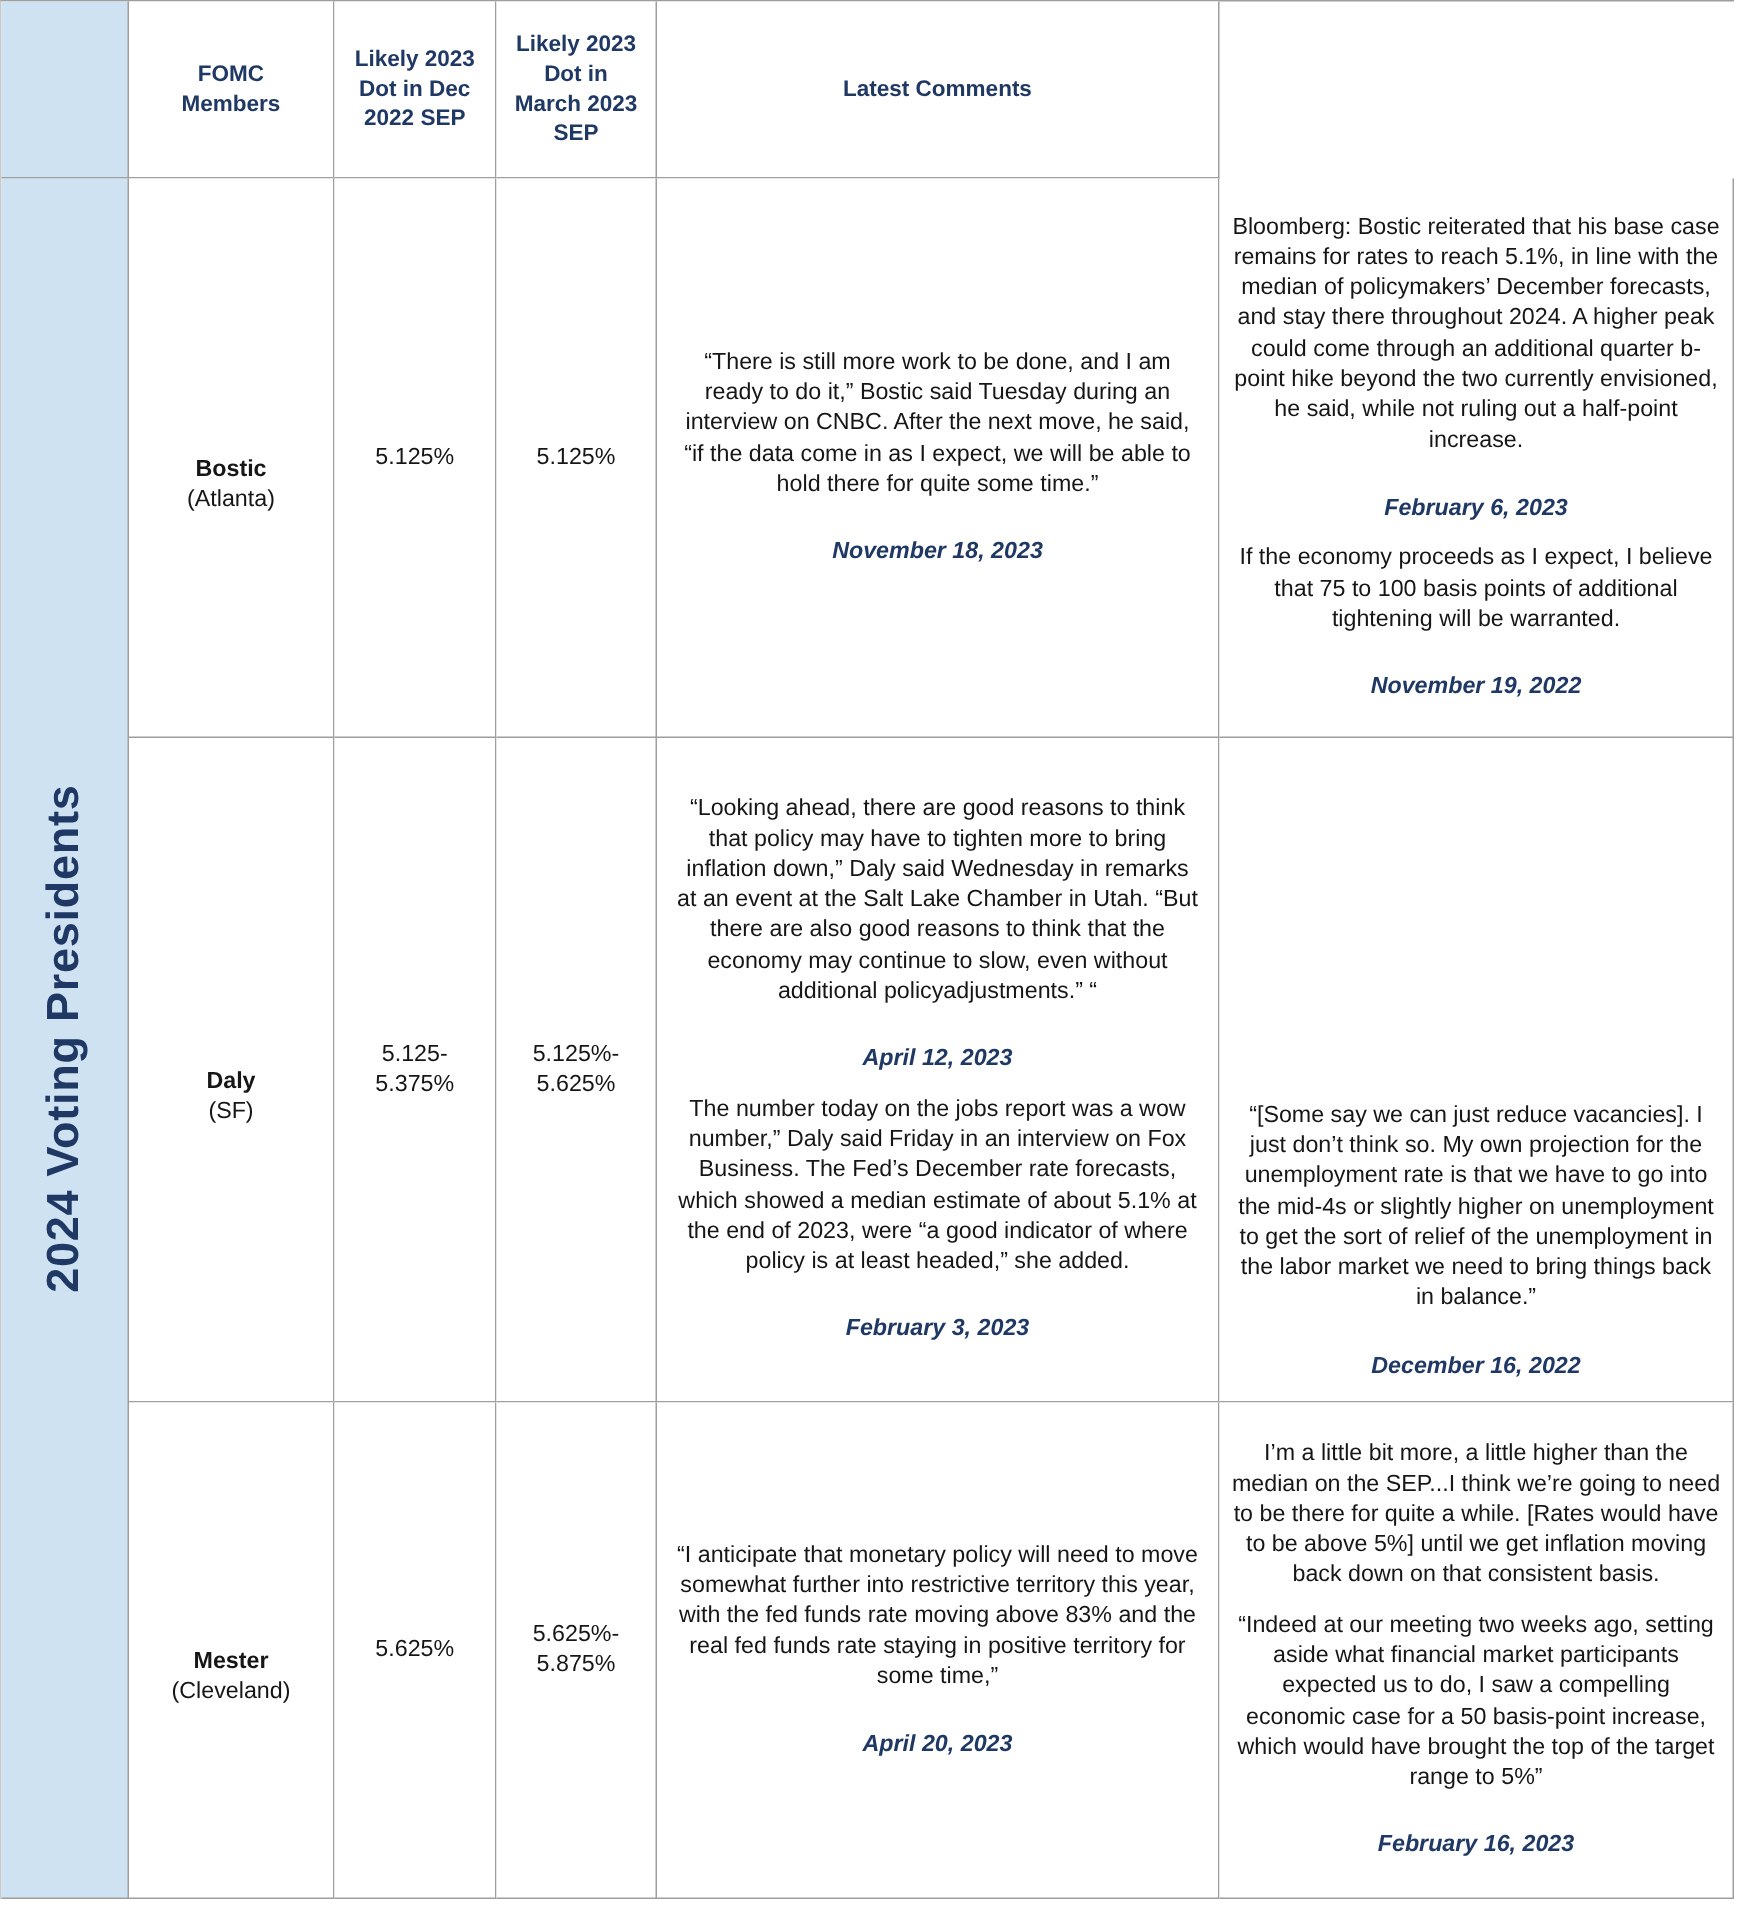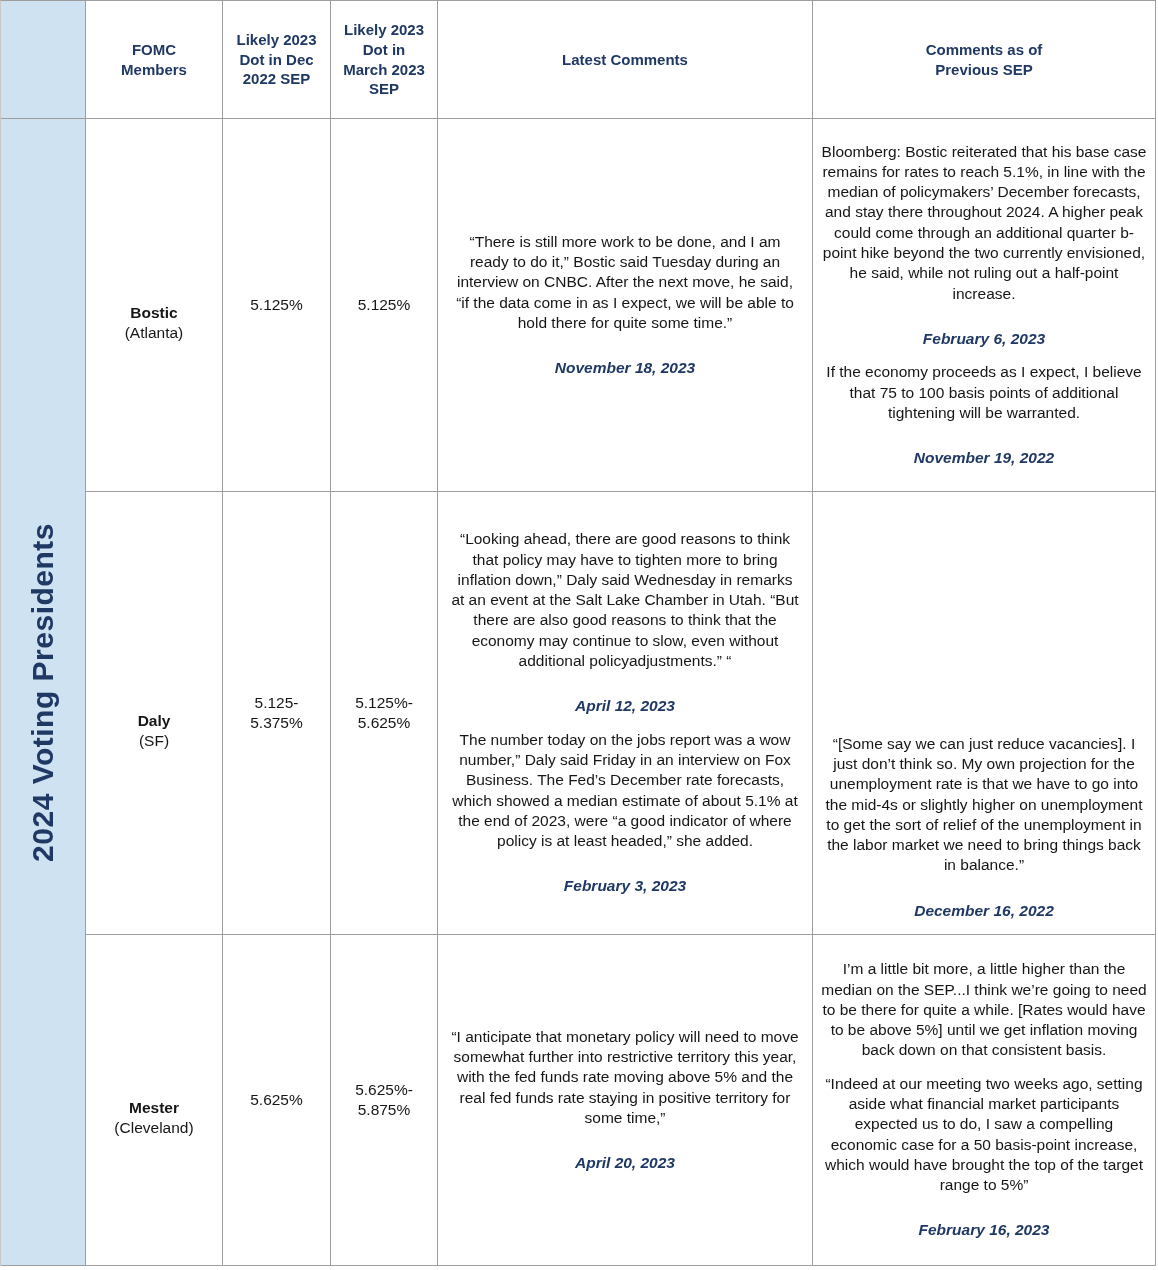--- a/index.html
+++ b/index.html
@@ -72,22 +72,20 @@
   <div class="c head" style="grid-row:1;grid-column:2">FOMC
 Members</div>
   <div class="c head" style="grid-row:1;grid-column:3">Likely 2023
 Dot in Dec
 2022 SEP</div>
   <div class="c head" style="grid-row:1;grid-column:4">Likely 2023
 Dot in
 March 2023
 SEP</div>
   <div class="c head" style="grid-row:1;grid-column:5">Latest Comments</div>
-  <div class="c head" style="grid-row:1;grid-column:6">Comments as of
-Previous SEP</div>
 
   <div class="c sidebar-cell" style="grid-row:2 / span 3;grid-column:1">
     <div class="sidebar-label">2024 Voting Presidents</div>
   </div>
 <div class="c member-cell" style="grid-area: 2 / 2;">
       <div class="mname">Bostic</div>
       <div class="mloc">(Atlanta)</div>
     </div>
     <div class="c dot-cell" style="grid-area: 2 / 3;">5.125%</div>
     <div class="c dot-cell" style="grid-area: 2 / 4;">5.125%</div>
@@ -120,21 +118,21 @@
       <div class="date">December 16, 2022</div>
     </div>
     <div class="c member-cell" style="grid-area: 4 / 2;">
       <div class="mname">Mester</div>
       <div class="mloc">(Cleveland)</div>
     </div>
     <div class="c dot-cell" style="grid-area: 4 / 3;">5.625%</div>
     <div class="c dot-cell" style="grid-area: 4 / 4;">5.625%-
 5.875%</div>
     <div class="c comment-cell latest v-center" style="grid-area: 4 / 5;">
-      <div class="para">“I anticipate that monetary policy will need to move somewhat further into restrictive territory this year, with the fed funds rate moving above 5% and the real fed funds rate staying in positive territory for some time,”</div>
+      <div class="para">“I anticipate that monetary policy will need to move somewhat further into restrictive territory this year, with the fed funds rate moving above 83% and the real fed funds rate staying in positive territory for some time,”</div>
       <div class="date">April 20, 2023</div>
     </div>
     <div class="c comment-cell previous v-center" style="grid-area: 4 / 6;">
       <div class="para">I’m a little bit more, a little higher than the median on the SEP...I think we’re going to need to be there for quite a while. [Rates would have to be above 5%] until we get inflation moving back down on that consistent basis.</div>
       <div class="para">“Indeed at our meeting two weeks ago, setting aside what financial market partic­ipants expected us to do, I saw a compel­ling economic case for a 50 basis-point increase, which would have brought the top of the target range to 5%”</div>
       <div class="date">February 16, 2023</div>
     </div>
   </div>
 
 </body></html>

